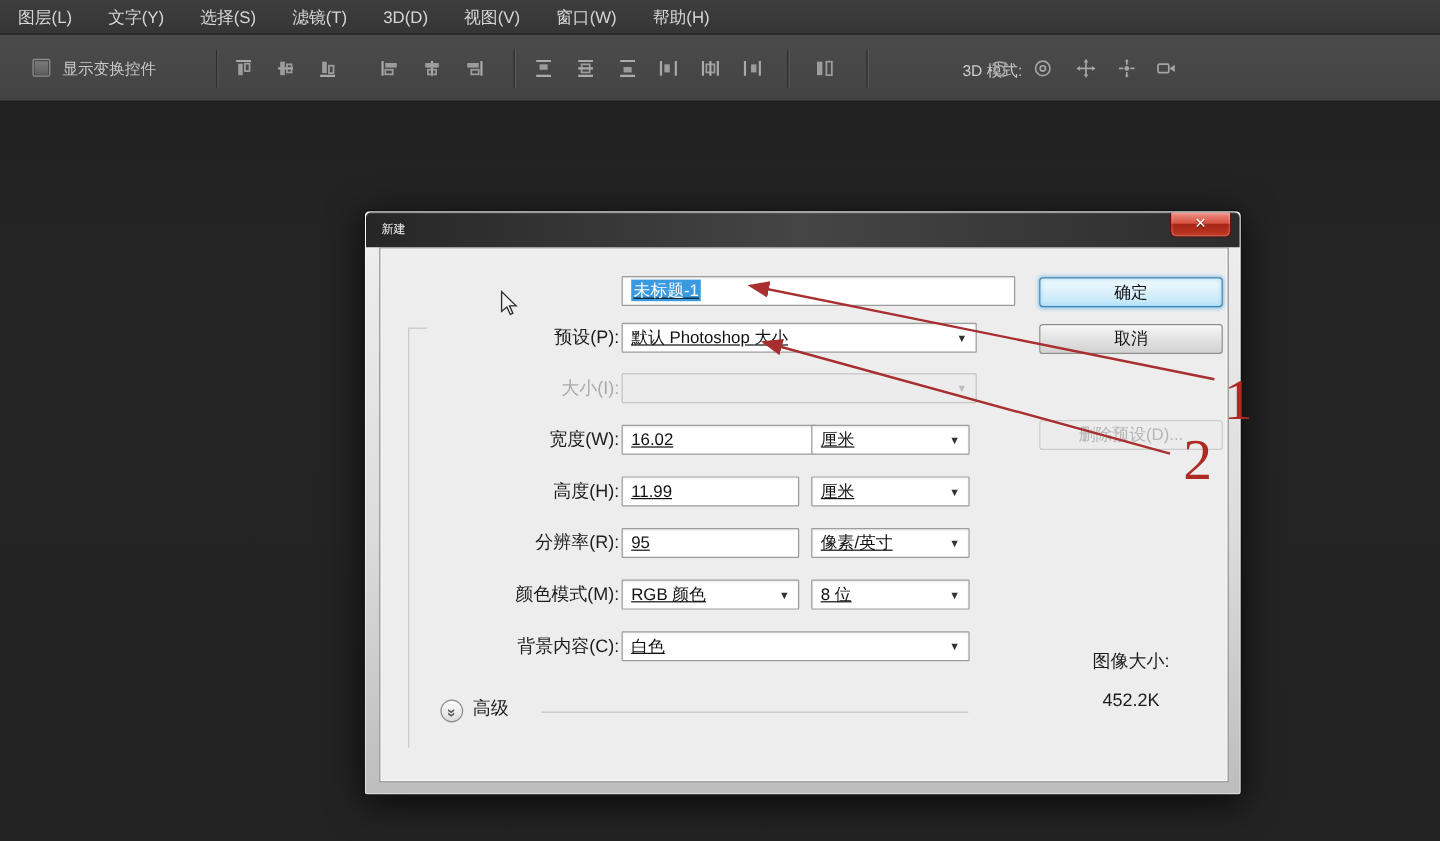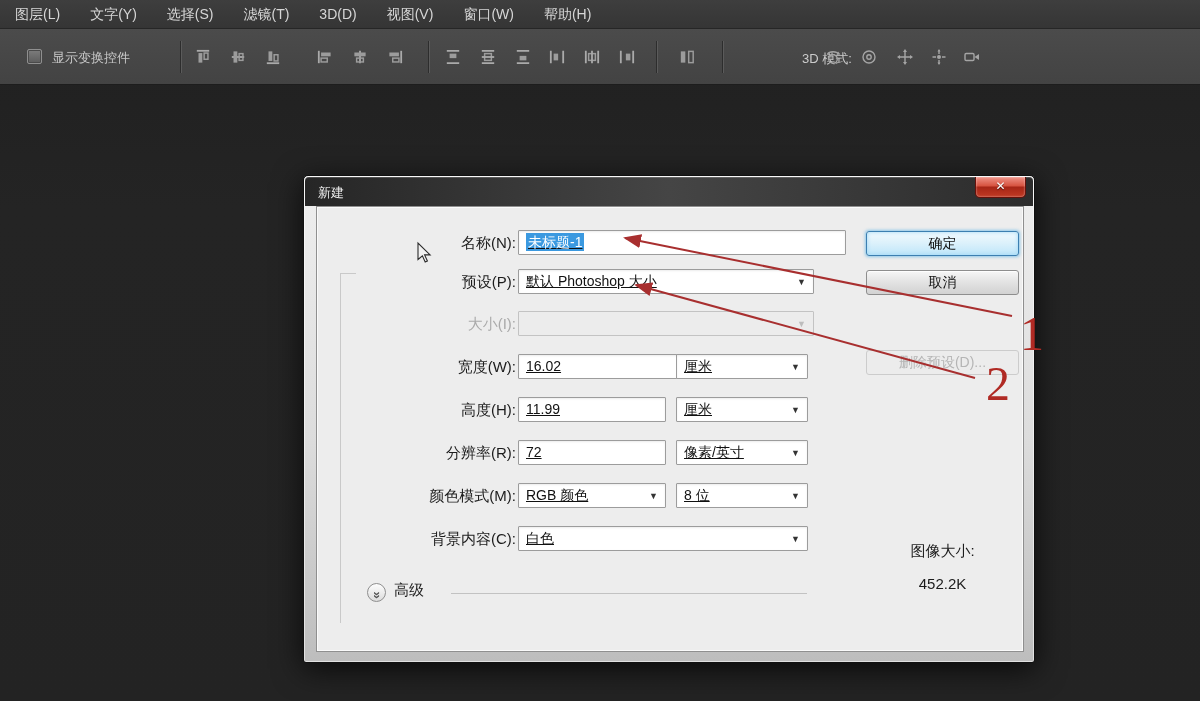--- a/index.html
+++ b/index.html
@@ -33,21 +33,21 @@
   .tbi3d .rf { fill:#a5a5a5; }
 
   
   .dialog { position:absolute; left:303px; top:175px; width:732px; height:488px;
     background:linear-gradient(180deg,#efefef 0%,#dcdcdc 55%,#bdbdbd 100%);
     border:1px solid #111; border-radius:5px 5px 3px 3px;
     box-shadow:0 6px 30px rgba(0,0,0,.75), inset 0 0 0 1px rgba(255,255,255,.55); }
   .titlebar { position:absolute; left:1px; top:1px; right:1px; height:29px;
     background:linear-gradient(90deg,#262626 0%,#454545 50%,#2c2c2c 100%);
     border-radius:4px 4px 0 0; box-shadow:inset 0 1px 0 rgba(255,255,255,.18); }
-  .title-text { position:absolute; left:13px; top:7px; color:#f0f0f0; font-size:13px; }
+  .title-text { position:absolute; left:13px; top:7px; color:#f0f0f0; font-size:10px; }
   .close-btn { position:absolute; right:7px; top:0; width:51px; height:21px;
     background:linear-gradient(#ef9287 0%,#d6523f 45%,#a62516 50%,#c03a24 100%);
     border:1px solid #66100a; border-top:none; border-radius:0 0 5px 5px;
     color:#fff; font-size:12px; font-weight:bold; text-align:center; line-height:19px;
     text-shadow:0 1px 1px rgba(0,0,0,.6); box-shadow:inset 0 0 2px rgba(255,255,255,.7); cursor:pointer; }
   .panel { position:absolute; left:12px; top:30px; width:708px; height:446px;
     background:#ededed; border:1px solid #8f8f8f; box-shadow:inset 0 0 0 1px rgba(255,255,255,.7); }
 
   .group-line { position:absolute; left:36px; top:97px; width:16px; height:350px;
     border-left:1px solid #c9c9c9; border-top:1px solid #c9c9c9; }
@@ -218,39 +218,38 @@
 
   <div class="dialog">
     <div class="titlebar">
       <span class="title-text">新建</span>
       <div class="close-btn">✕</div>
     </div>
 
     <div class="panel"></div>
     <div class="group-line"></div>
 
-    <span class="row-label" style="top:54px">名称(N):</span>
     <div class="ctl" style="left:214px; top:54px; width:328px"><span class="sel-val">未标题-1</span></div>
 
     <span class="row-label" style="top:93px">预设(P):</span>
     <div class="ctl" style="left:214px; top:93px; width:296px"><span>默认 Photoshop 大小</span><span class="dd-arrow">▼</span></div>
 
     <span class="row-label dis" style="top:135px">大小(I):</span>
     <div class="ctl dis" style="left:214px; top:135px; width:296px"><span></span><span class="dd-arrow">▼</span></div>
 
     <span class="row-label" style="top:178px">宽度(W):</span>
     <div class="ctl" style="left:214px; top:178px; width:162px">16.02</div>
     <div class="ctl" style="left:372px; top:178px; width:132px"><span>厘米</span><span class="dd-arrow">▼</span></div>
 
     <span class="row-label" style="top:221px">高度(H):</span>
     <div class="ctl" style="left:214px; top:221px; width:148px">11.99</div>
     <div class="ctl" style="left:372px; top:221px; width:132px"><span>厘米</span><span class="dd-arrow">▼</span></div>
 
     <span class="row-label" style="top:264px">分辨率(R):</span>
-    <div class="ctl" style="left:214px; top:264px; width:148px">72</div>
+    <div class="ctl" style="left:214px; top:264px; width:148px">95</div>
     <div class="ctl" style="left:372px; top:264px; width:132px"><span>像素/英寸</span><span class="dd-arrow">▼</span></div>
 
     <span class="row-label" style="top:307px">颜色模式(M):</span>
     <div class="ctl" style="left:214px; top:307px; width:148px"><span>RGB 颜色</span><span class="dd-arrow">▼</span></div>
     <div class="ctl" style="left:372px; top:307px; width:132px"><span>8 位</span><span class="dd-arrow">▼</span></div>
 
     <span class="row-label" style="top:350px">背景内容(C):</span>
     <div class="ctl" style="left:214px; top:350px; width:290px"><span>白色</span><span class="dd-arrow">▼</span></div>
 
     <div class="adv-circle"><span>»</span></div>

